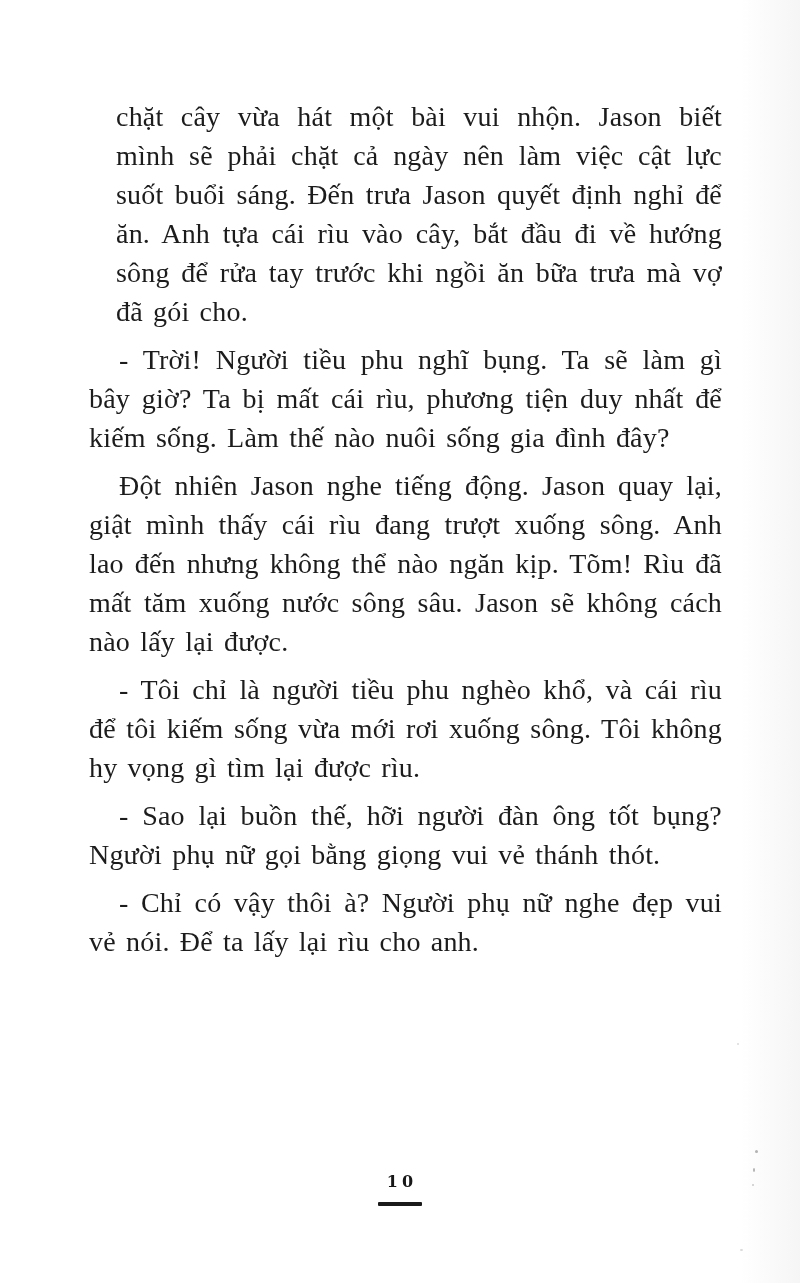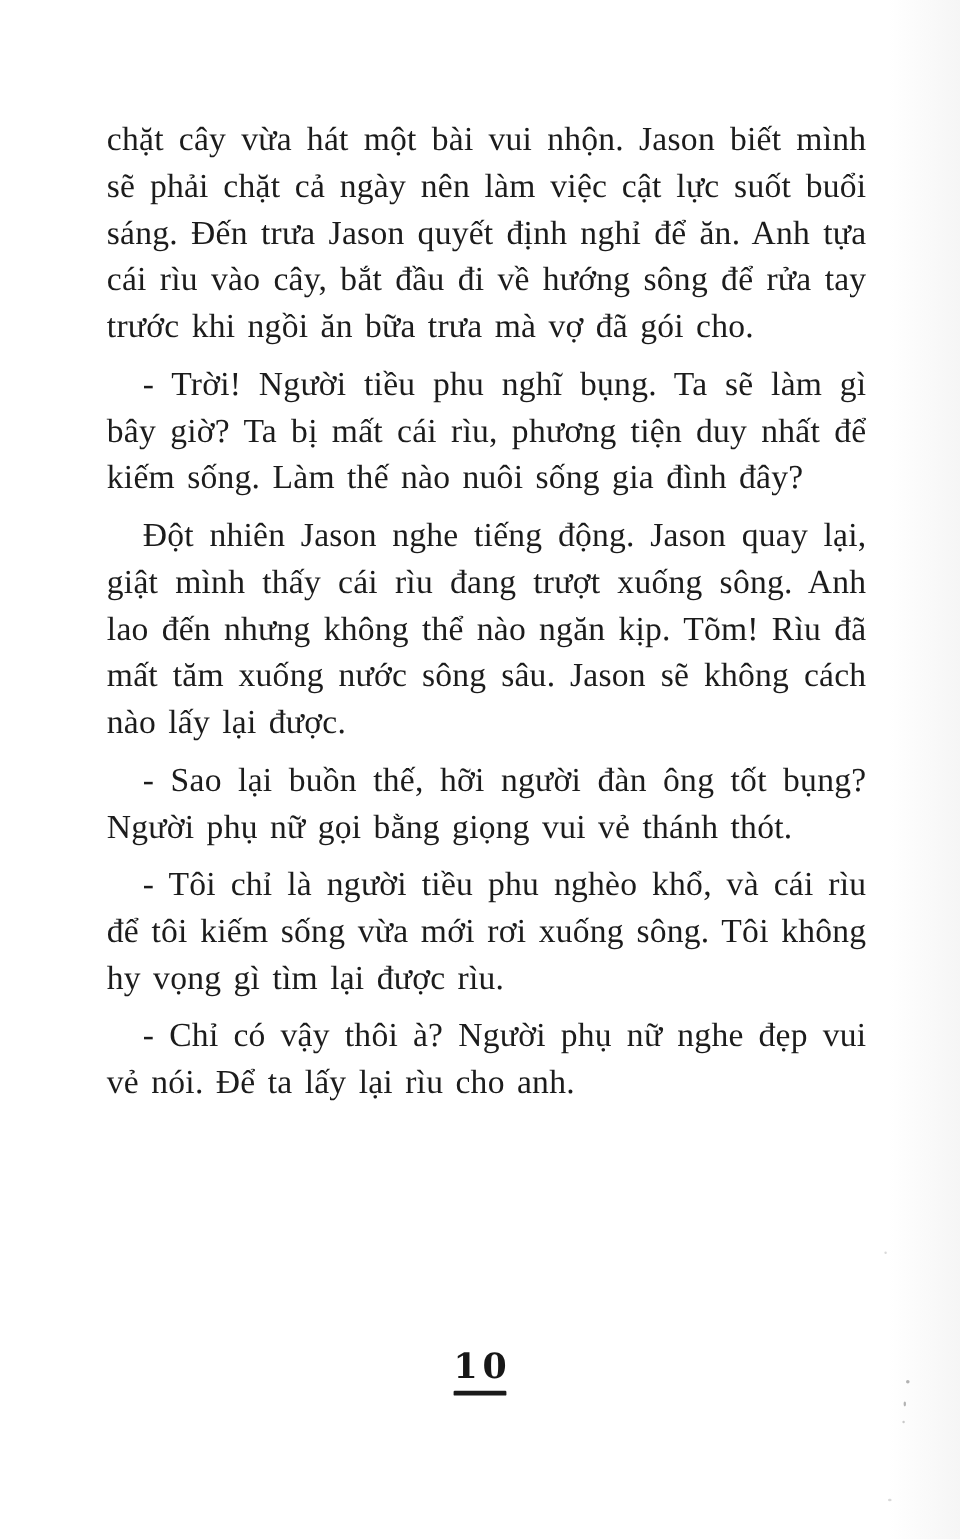--- a/index.html
+++ b/index.html
@@ -31,37 +31,39 @@
     font-size: 28px;
     line-height: 39px;
     text-align: justify;
     text-indent: 30px;
     word-spacing: 3px;
     letter-spacing: 0.2px;
     color: #1c1c1c;
   }
   .para.no-indent {
     text-indent: 0;
+    margin-left: 27px;
   }
   .folio {
     position: absolute;
     left: 0;
     top: 1124px;
     width: 100%;
     text-align: center;
   }
   .page-num {
     display: inline-block;
     font-family: "DejaVu Serif", serif;
-    font-size: 29px;
+    font-size: 16px;
     font-weight: 700;
     letter-spacing: 4px;
     color: #171717;
     line-height: 28px;
     padding-left: 4px; 
+    margin-top: 44px;
   }
   .page-num-rule {
     width: 44px;
     height: 4px;
     background: #1a1a1a;
     margin: 6px auto 0 auto;
     border-radius: 1px;
   }
   .edge-shade {
     position: absolute;
@@ -89,22 +91,22 @@
 </style>
 </head>
 <body>
 
 <div class="page">
 
   <div class="text-block">
     <p class="para no-indent">chặt cây vừa hát một bài vui nhộn. Jason biết mình sẽ phải chặt cả ngày nên làm việc cật lực suốt buổi sáng. Đến trưa Jason quyết định nghỉ để ăn. Anh tựa cái rìu vào cây, bắt đầu đi về hướng sông để rửa tay trước khi ngồi ăn bữa trưa mà vợ đã gói cho.</p>
     <p class="para">- Trời! Người tiều phu nghĩ bụng. Ta sẽ làm gì bây giờ? Ta bị mất cái rìu, phương tiện duy nhất để kiếm sống. Làm thế nào nuôi sống gia đình đây?</p>
     <p class="para">Đột nhiên Jason nghe tiếng động. Jason quay lại, giật mình thấy cái rìu đang trượt xuống sông. Anh lao đến nhưng không thể nào ngăn kịp. Tõm! Rìu đã mất tăm xuống nước sông sâu. Jason sẽ không cách nào lấy lại được.</p>
+    <p class="para">- Tôi chỉ là người tiều phu nghèo khổ, và cái rìu để tôi kiếm sống vừa mới rơi xuống sông. Tôi không hy vọng gì tìm lại được rìu.</p>
     <p class="para">- Sao lại buồn thế, hỡi người đàn ông tốt bụng? Người phụ nữ gọi bằng giọng vui vẻ thánh thót.</p>
-    <p class="para">- Tôi chỉ là người tiều phu nghèo khổ, và cái rìu để tôi kiếm sống vừa mới rơi xuống sông. Tôi không hy vọng gì tìm lại được rìu.</p>
     <p class="para">- Chỉ có vậy thôi à? Người phụ nữ nghe đẹp vui vẻ nói. Để ta lấy lại rìu cho anh.</p>
   </div>
 
   <div class="folio">
     <span class="page-num">10</span>
     <div class="page-num-rule"></div>
   </div>
 
   <div class="edge-shade"></div>
   <div class="speckle sp1"></div>

